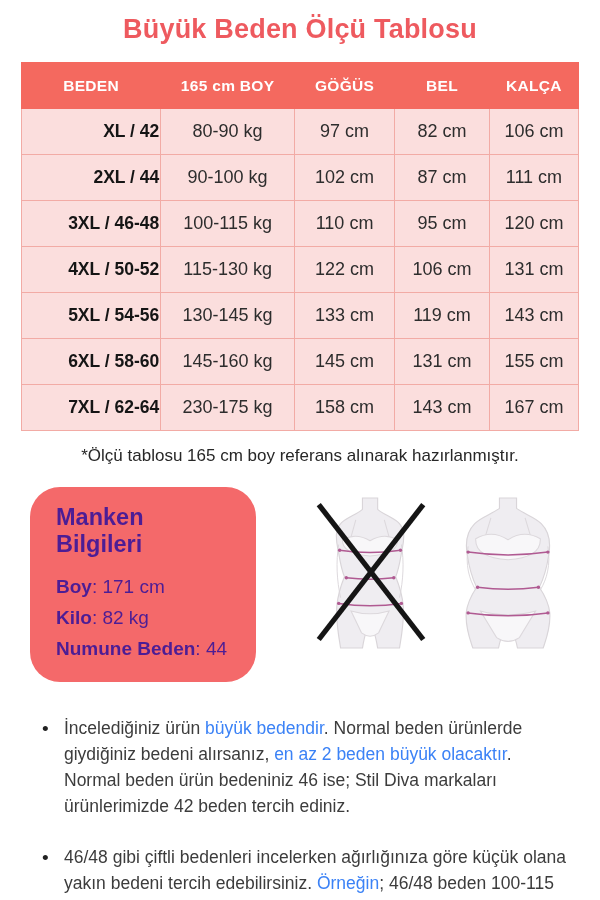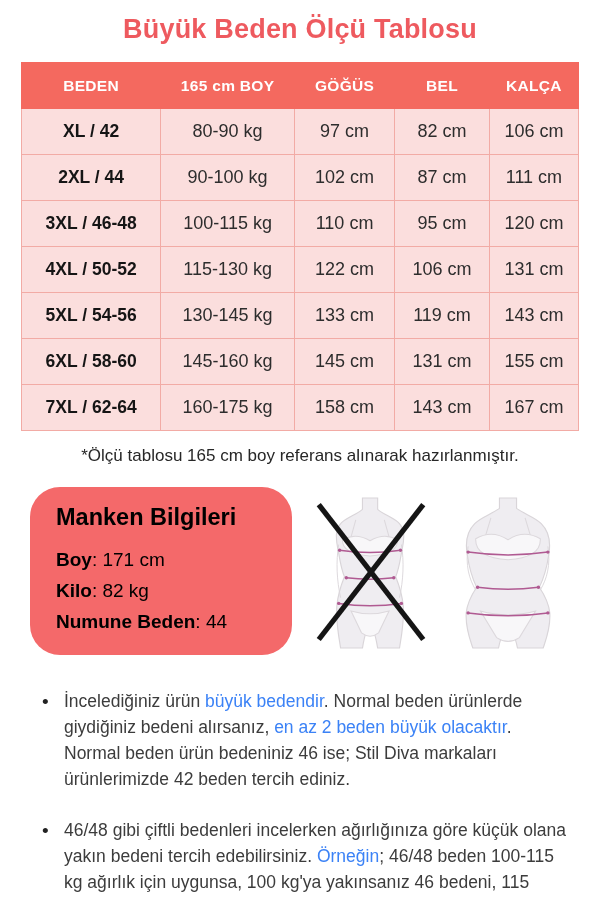--- a/index.html
+++ b/index.html
@@ -44,36 +44,36 @@
     border-left:1px solid rgba(255,255,255,.55);
     text-align:center;vertical-align:middle;letter-spacing:.3px;
   }
   .size-table th:first-child{border-left:1px solid var(--header-bg);}
   .size-table td{
     background:var(--row-bg);height:46px;
     border:1px solid var(--cell-border);
     text-align:center;vertical-align:middle;
     font-size:18px;color:var(--text-dark);
   }
-  .size-table td.size-col{font-weight:bold;font-size:17.5px;color:#151515;}
+  .size-table td.size-col{font-weight:bold;font-size:17.5px;color:#151515;text-align:right;}
 
   
   .footnote{
     margin:15px 3px 0;text-align:center;
     font-size:17px;color:#272727;
   }
 
   
   .info-row{
     margin:21px 30px 0 30px;
     display:flex;align-items:flex-start;justify-content:space-between;
   }
   .model-box{
-    width:262px;min-height:146px;
-    background:var(--box-bg);color:#000000;
+    width:226px;min-height:146px;
+    background:var(--box-bg);color:#4c1d95;
     border-radius:30px;padding:17px 24px 18px 26px;
   }
   .model-title{font-size:23.5px;font-weight:bold;margin:0 0 13px;}
   .model-line{font-size:19px;line-height:1.64;}
   .model-line .b{font-weight:bold;}
 
   .figures{
     display:flex;align-items:flex-start;gap:14px;
     margin-top:10px;margin-right:0;
   }
@@ -156,21 +156,21 @@
         </tr>
         <tr>
           <td class="size-col">6XL / 58-60</td>
           <td>145-160 kg</td>
           <td>145 cm</td>
           <td>131 cm</td>
           <td>155 cm</td>
         </tr>
         <tr>
           <td class="size-col">7XL / 62-64</td>
-          <td>160-175 kg</td>
+          <td>230-175 kg</td>
           <td>158 cm</td>
           <td>143 cm</td>
           <td>167 cm</td>
         </tr>
       </tbody>
   </table>
 
   <p class="footnote">*Ölçü tablosu 165 cm boy referans alınarak hazırlanmıştır.</p>
 
   <div class="info-row">

